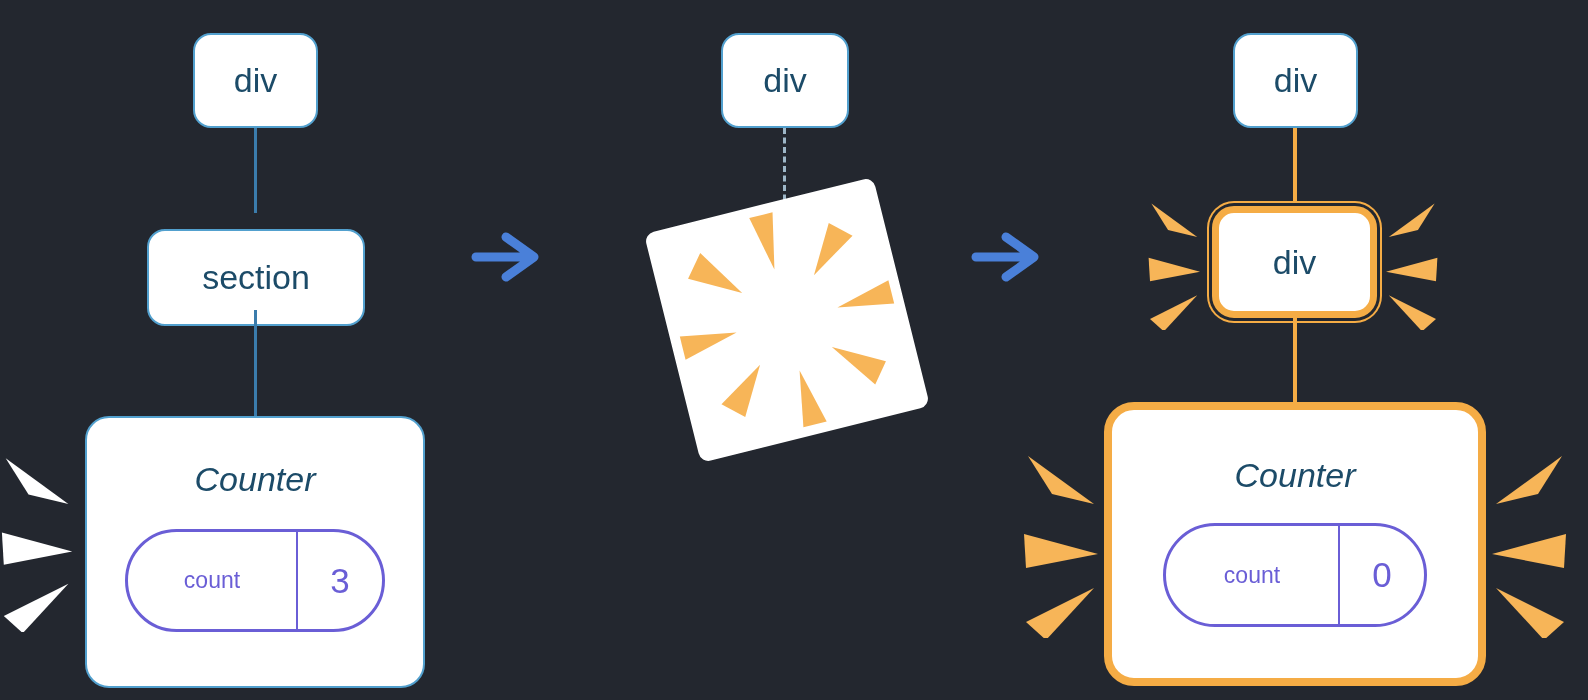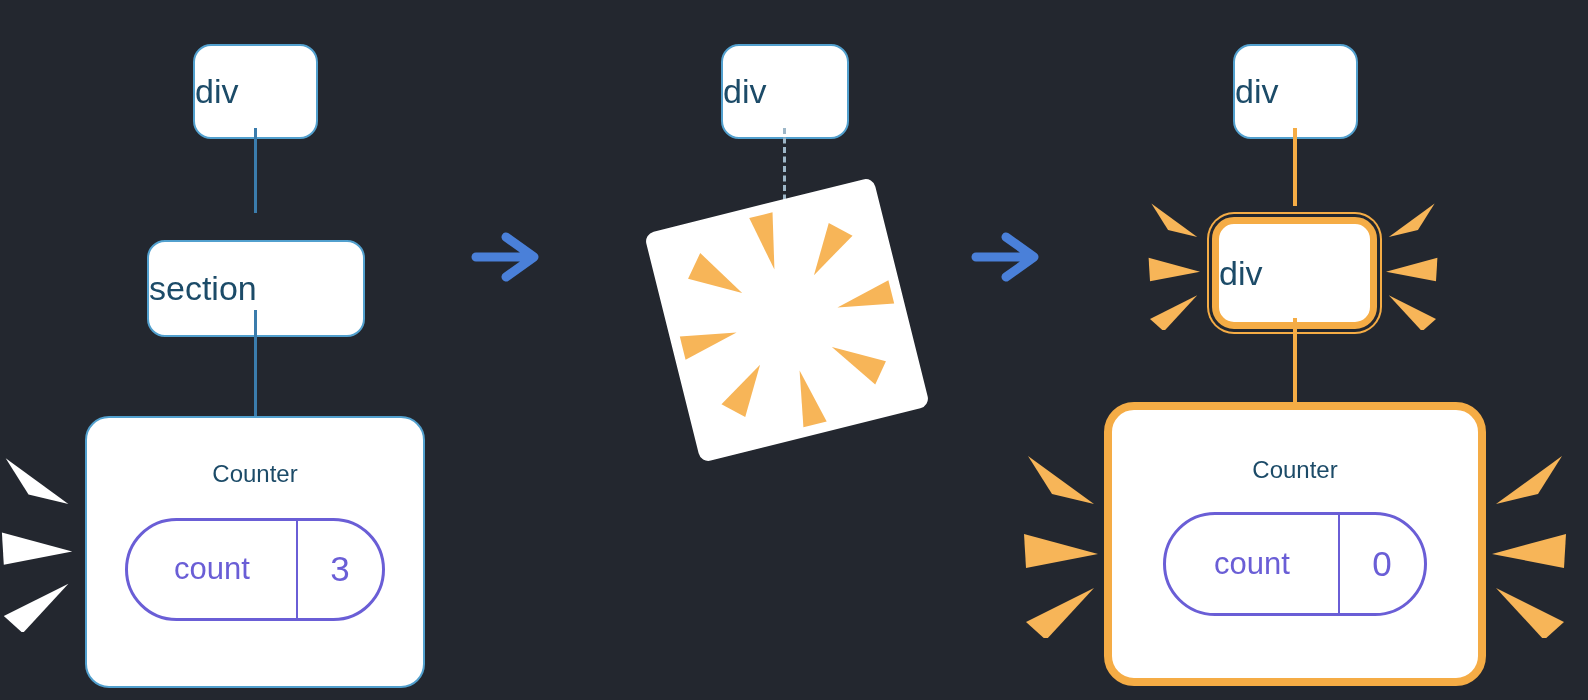--- a/index.html
+++ b/index.html
@@ -16,24 +16,24 @@
     overflow: hidden;
   }
   
   .node {
     position: absolute;
     background: var(--white, #fff);
     border: 2.5px solid var(--node-border, #52A0CE);
     border-radius: 18px;
     display: flex;
     align-items: center;
+    justify-content: center;
     color: var(--text-navy, #1C4B68);
     font-size: 34px;
     box-sizing: border-box;
-    margin-top: 11px;
   }
   .node.highlight {
     border: 7px solid var(--orange, #F5AC45);
     border-radius: 22px;
     box-shadow: 0 0 0 3px var(--background, #23272f), 0 0 0 5px var(--orange, #F5AC45);
   }
   
   .vline {
     position: absolute;
     width: 3px;
@@ -58,40 +58,41 @@
     padding-top: 42px;
     row-gap: 30px;
   }
   .card.orange {
     border: 8px solid var(--orange, #F5AC45);
     border-radius: 30px;
     padding-top: 46px;
     row-gap: 28px;
   }
   .card-title {
-    font-size: 24px;
+    font-size: 34px;
     color: var(--text-navy, #1C4B68);
     font-weight: 500;
     line-height: 1.15;
+    font-style: italic;
   }
   
   .pill {
     display: flex;
     align-items: stretch;
     border: 3px solid var(--pill-purple, #6A5ED6);
     border-radius: 999px;
     background: var(--white, #fff);
     overflow: hidden;
     box-sizing: border-box;
   }
   .pill .key {
     display: flex;
     align-items: center;
     justify-content: center;
-    font-size: 31px;
+    font-size: 23px;
     color: var(--pill-purple, #6A5ED6);
   }
   .pill .val {
     display: flex;
     align-items: center;
     justify-content: center;
     flex: 1;
     font-size: 35px;
     color: var(--pill-purple, #6A5ED6);
     border-left: 2.5px solid var(--pill-purple, #6A5ED6);

